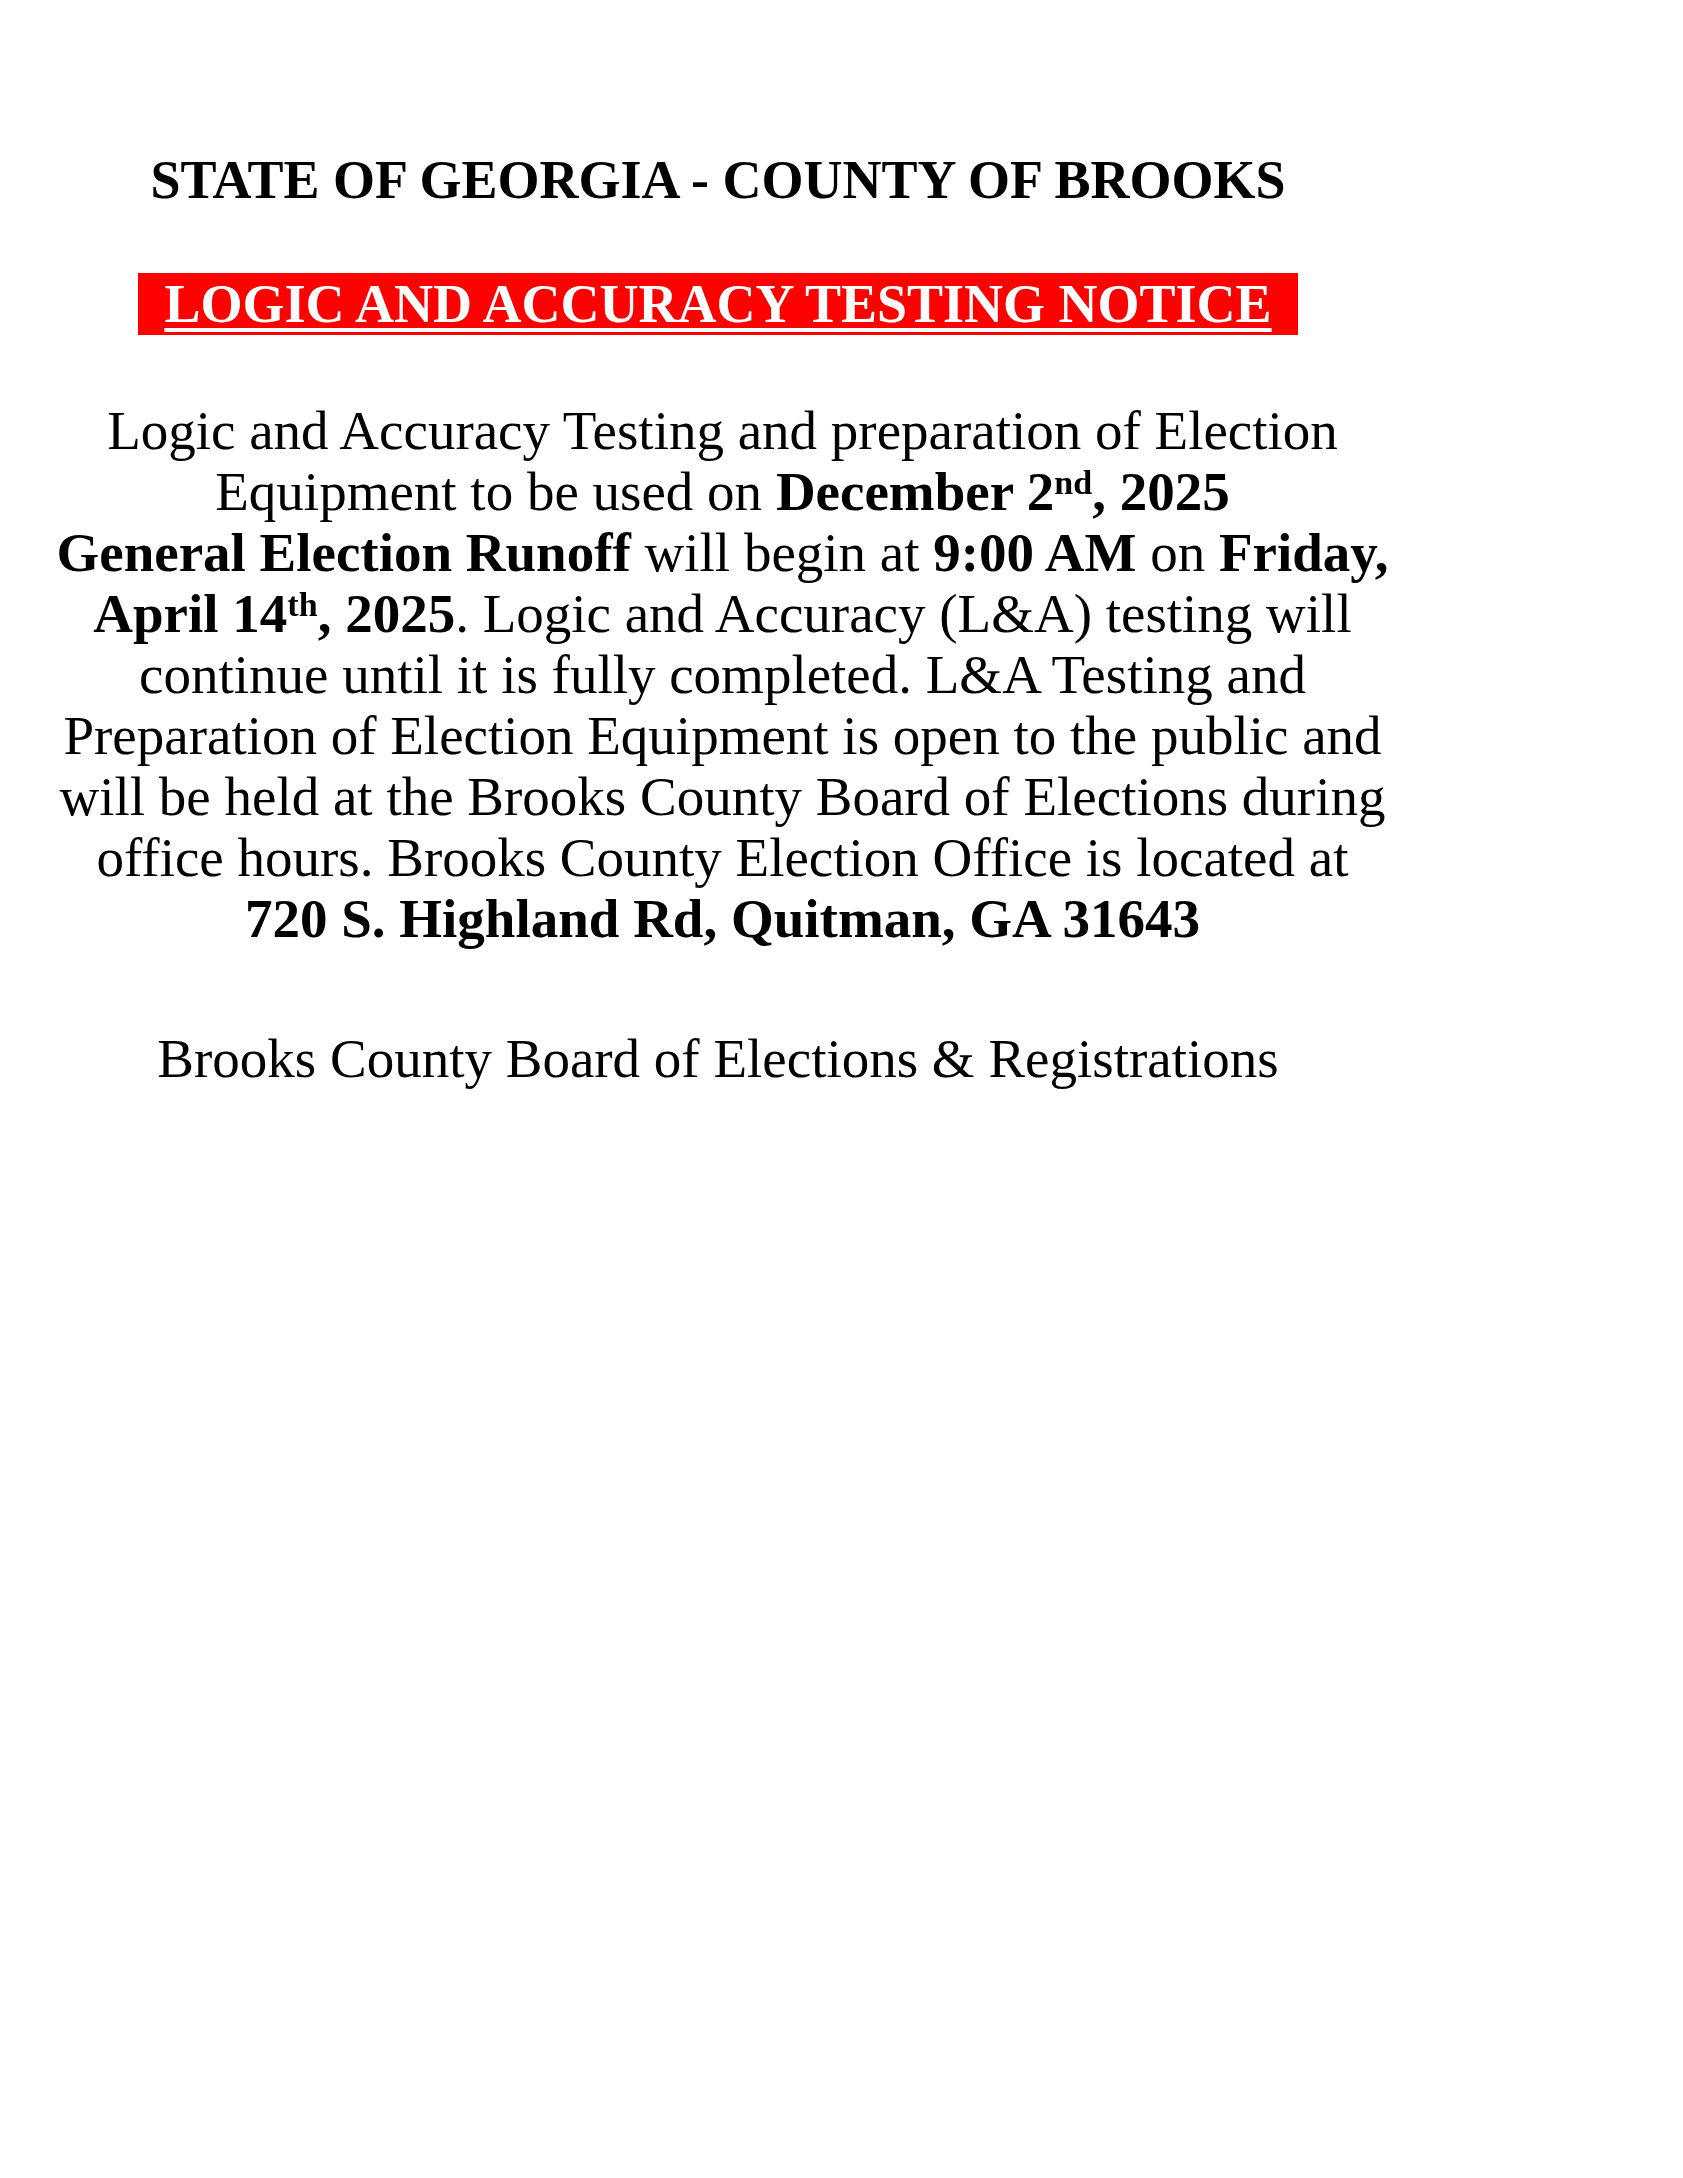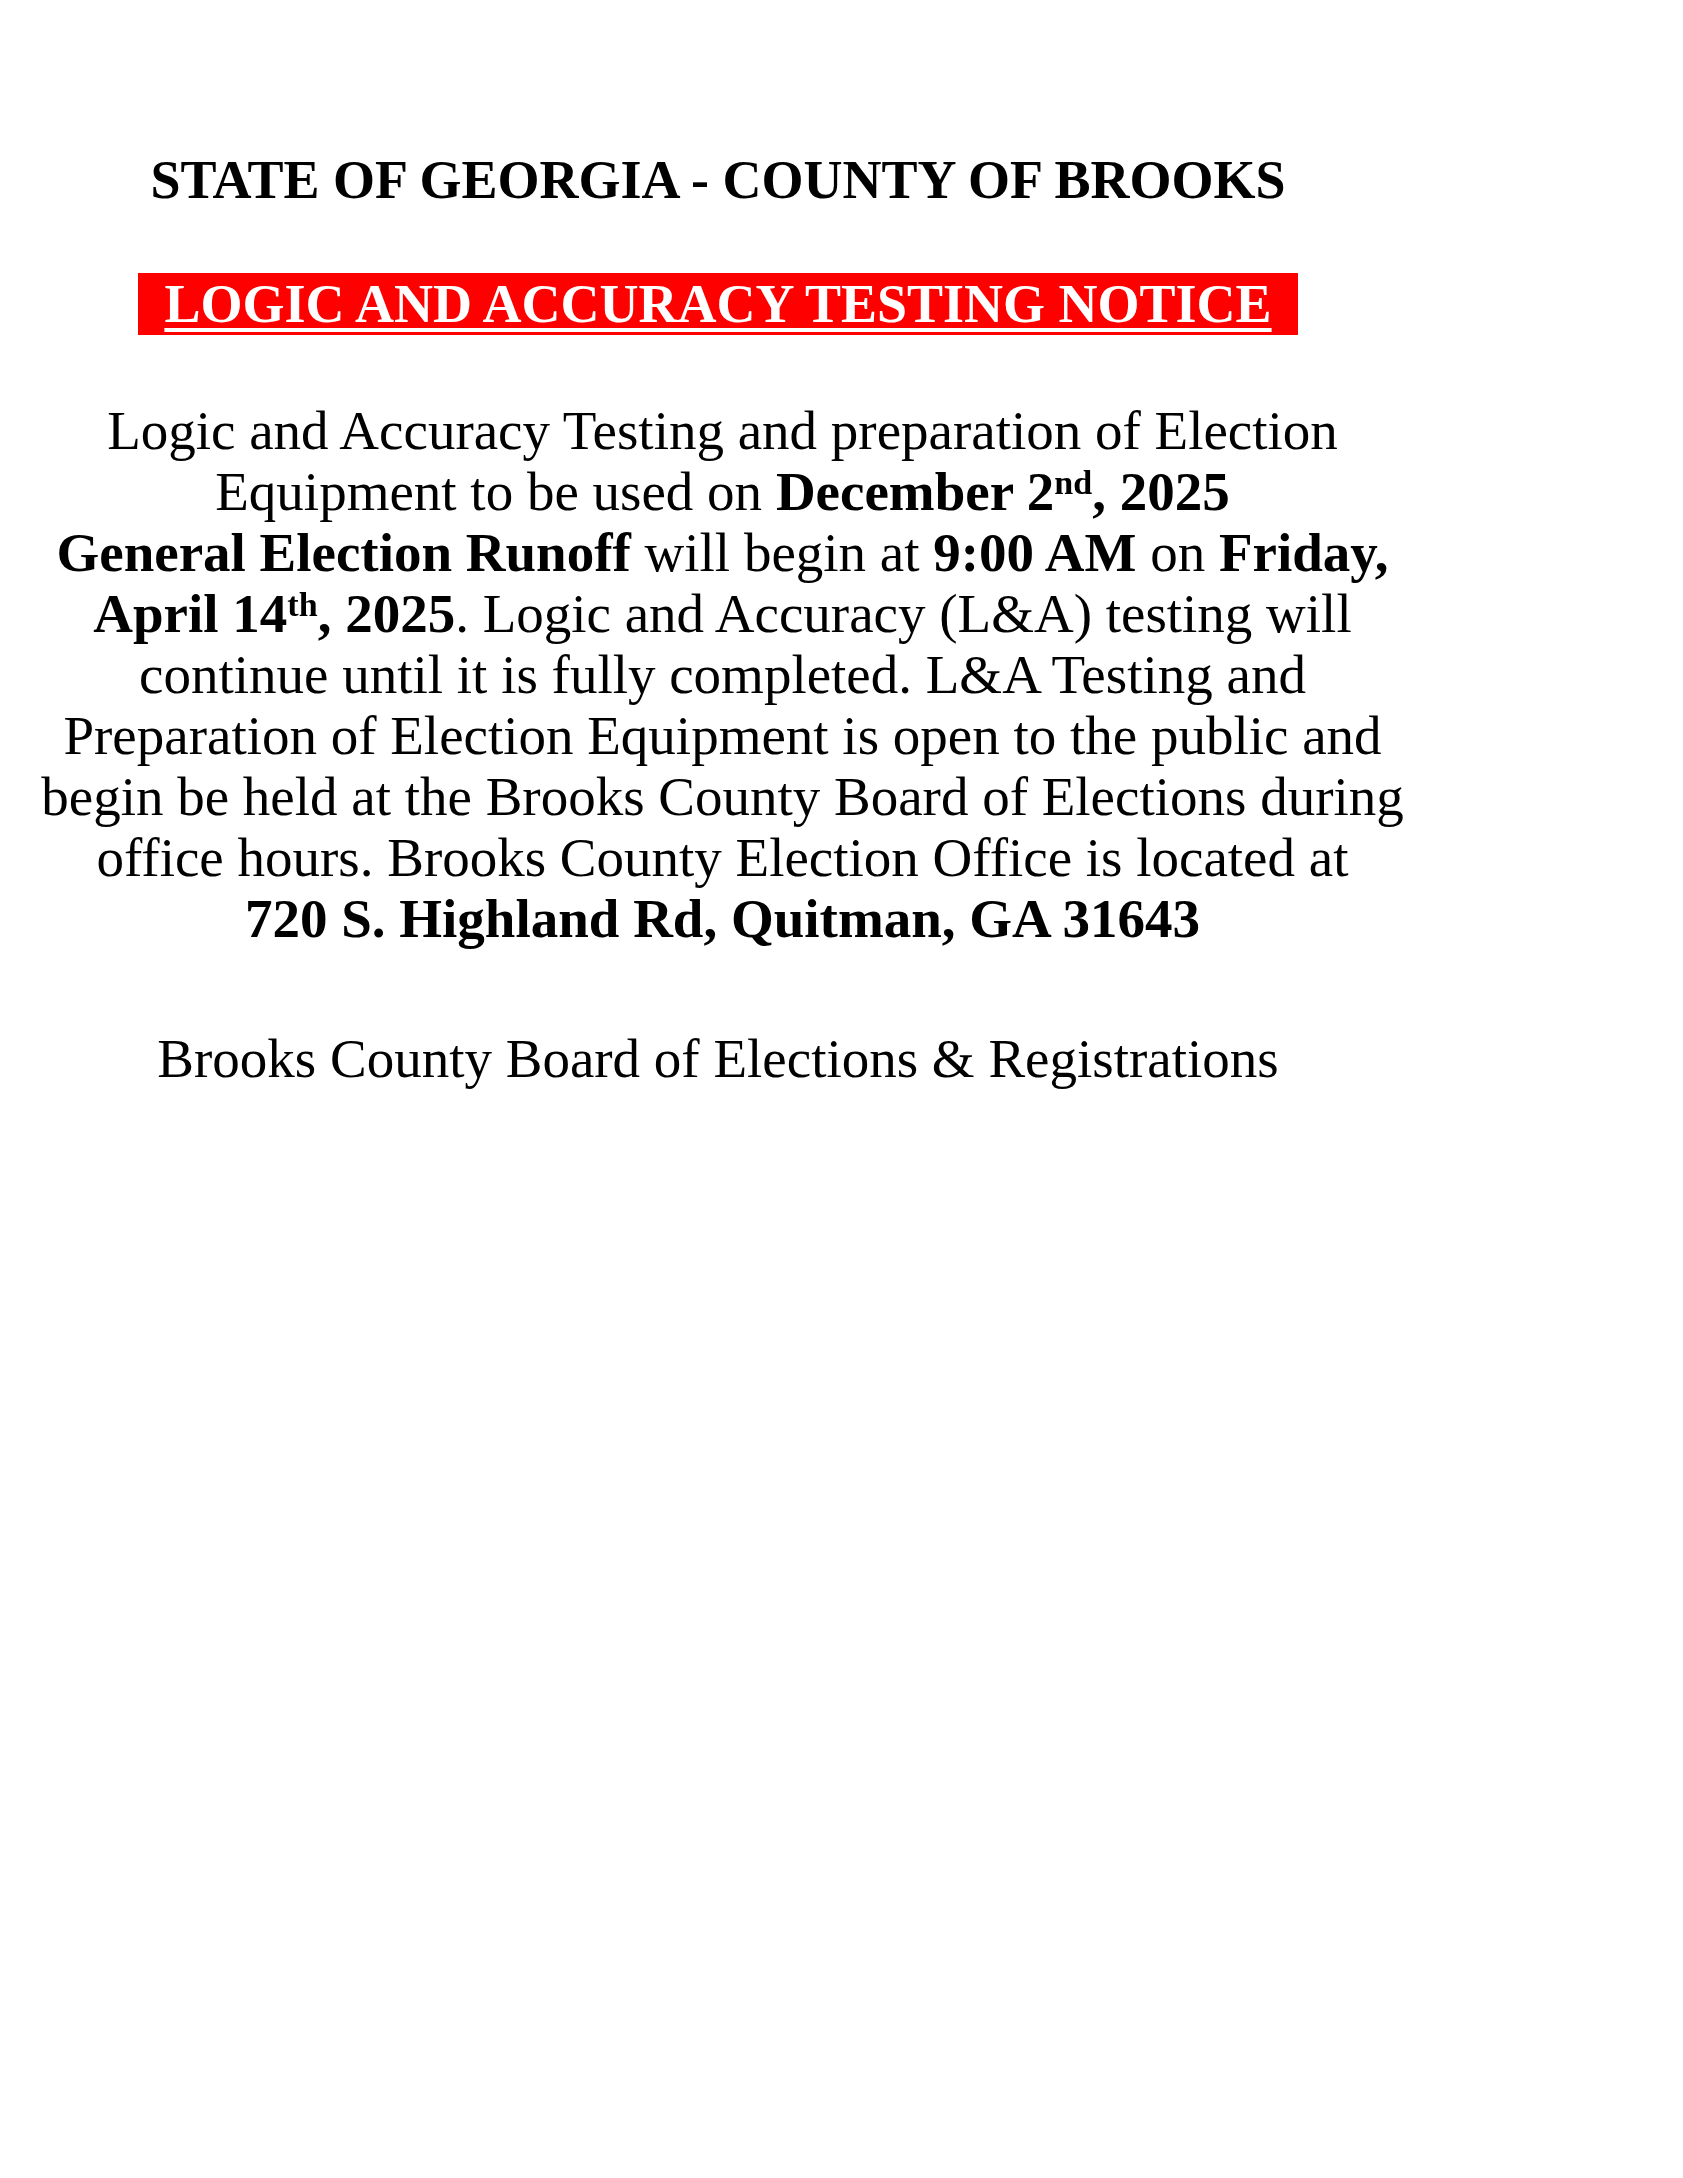--- a/index.html
+++ b/index.html
@@ -79,21 +79,21 @@
     <span class="banner" style="background: rgb(255, 0, 0); color: rgb(255, 255, 255);">LOGIC AND ACCURACY TESTING NOTICE</span>
   </div>
 
   <div class="body-text">
       <div class="line"><span>Logic and Accuracy Testing and preparation of Election</span></div>
       <div class="line"><span>Equipment to be used on </span><span class="b">December 2</span><sup class="sup b">nd</sup><span class="b">, 2025</span></div>
       <div class="line"><span class="b">General Election Runoff</span><span> will begin at </span><span class="b">9:00 AM</span><span> on </span><span class="b">Friday,</span></div>
       <div class="line"><span class="b">April 14</span><sup class="sup b">th</sup><span class="b">, 2025</span><span>. Logic and Accuracy (L&amp;A) testing will</span></div>
       <div class="line"><span>continue until it is fully completed. L&amp;A Testing and</span></div>
       <div class="line"><span>Preparation of Election Equipment is open to the public and</span></div>
-      <div class="line"><span>begin be held at the Brooks County Board of Elections during</span></div>
+      <div class="line"><span>will be held at the Brooks County Board of Elections during</span></div>
       <div class="line"><span>office hours. Brooks County Election Office is located at</span></div>
       <div class="line"><span class="b">720 S. Highland Rd, Quitman, GA 31643</span></div>
     </div>
 
   <p class="closing">Brooks County Board of Elections &amp; Registrations</p>
 
 </div>
 
 
 </body></html>

